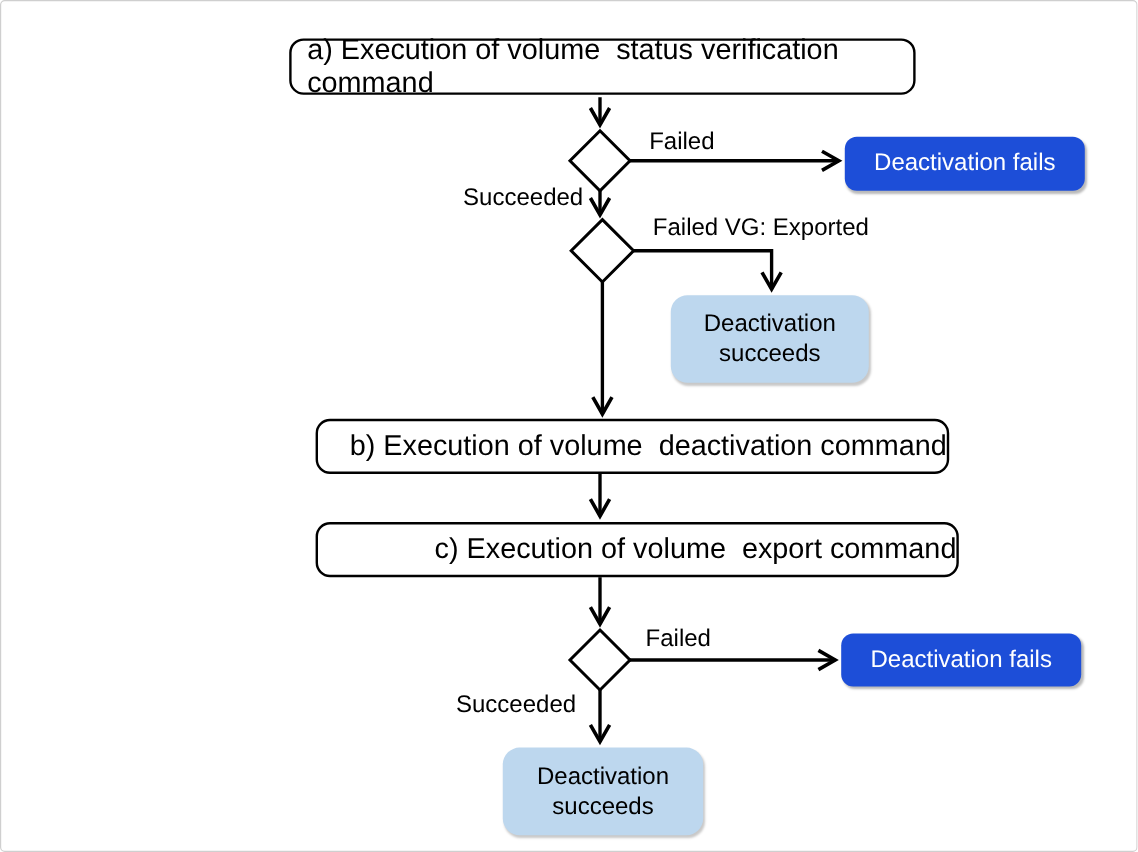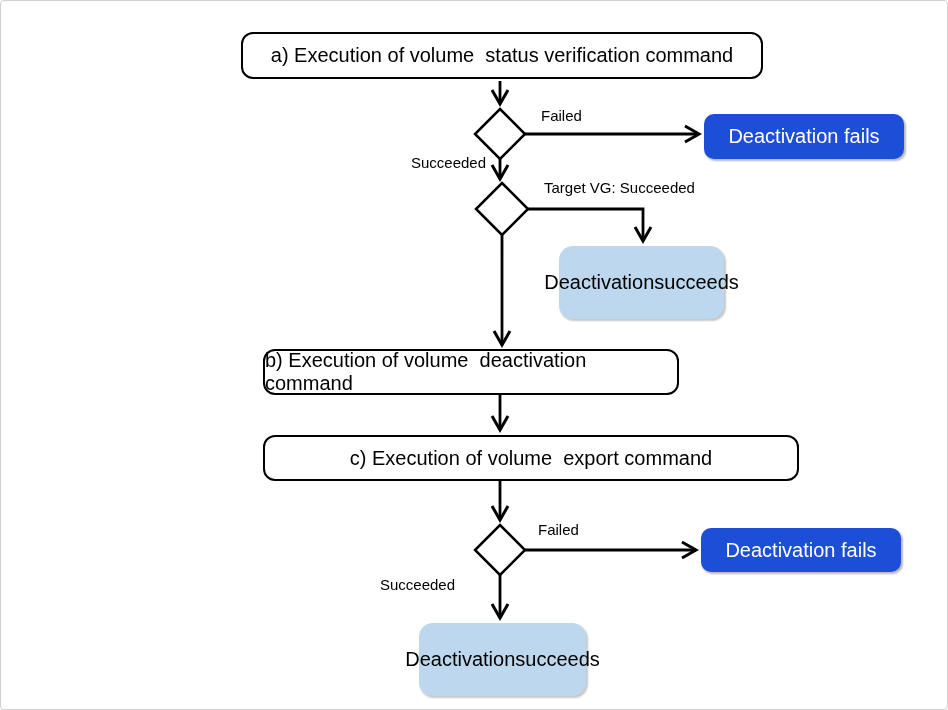--- a/index.html
+++ b/index.html
@@ -18,51 +18,52 @@
   #wires {
     position: absolute;
     left: 0; top: 0;
     width: 948px; height: 710px;
   }
   .node { position: absolute; display: flex; align-items: center; box-sizing: border-box; }
   .process {
     background: #ffffff;
     border: 2.5px solid #000000;
     border-radius: 12px;
-    font-size: 20px;
-    justify-content: center;
+    font-size: 24px;
+    padding-left: 13px;
+    justify-content: flex-end;
   }
   .process .label { white-space: pre-wrap; }
   .terminal-fail {
     background: #1d4ed8;
     color: #ffffff;
     border-radius: 10px;
     font-size: 20px;
     justify-content: center;
     box-shadow: 1.5px 2px 2px rgba(0,0,0,0.28);
   }
   .terminal-success {
     background: #bdd7ee;
     color: #000000;
     border-radius: 14px;
     font-size: 20px;
     line-height: 1.25;
-    flex-direction: row;
+    flex-direction: column;
     justify-content: center;
     text-align: center;
     box-shadow: 1.5px 2px 2px rgba(0,0,0,0.22);
   }
   .edge-label {
     position: absolute;
-    font-size: 15px;
+    font-size: 20px;
     white-space: nowrap;
   }
   
   #box-a      { left: 240px; top: 31px;  width: 522px; height: 47px; }
-  #box-b      { left: 262px; top: 348px; width: 416px; height: 46px; }
+  #box-b      { left: 262px; top: 348px; width: 528px; height: 46px; }
   #box-c      { left: 262px; top: 434px; width: 536px; height: 46px; }
   #fail-1     { left: 703px; top: 113px; width: 200px; height: 45px; }
   #fail-2     { left: 700px; top: 527px; width: 200px; height: 44px; }
   #success-1  { left: 558px; top: 245px; width: 165px; height: 73px; }
   #success-2  { left: 418px; top: 622px; width: 167px; height: 73px; }
   
   #lbl-failed-1    { left: 540px; top: 106px; }
   #lbl-succeeded-1 { left: 370px; top: 153px; width: 115px; text-align: right; }
   #lbl-exported    { left: 543px; top: 178px; }
   #lbl-imported    { left: 298px; top: 240px; }
@@ -117,17 +118,17 @@
     <span>Deactivation</span>
     <span>succeeds</span>
   </div>
   <div class="node terminal-success" id="success-2">
     <span>Deactivation</span>
     <span>succeeds</span>
   </div>
 
   <div class="edge-label" id="lbl-failed-1">Failed</div>
   <div class="edge-label" id="lbl-succeeded-1">Succeeded</div>
-  <div class="edge-label" id="lbl-exported">Target VG: Succeeded</div>
+  <div class="edge-label" id="lbl-exported">Failed VG: Exported</div>
   <div class="edge-label" id="lbl-failed-2">Failed</div>
   <div class="edge-label" id="lbl-succeeded-2">Succeeded</div>
 
 </div>
 
 </body></html>

